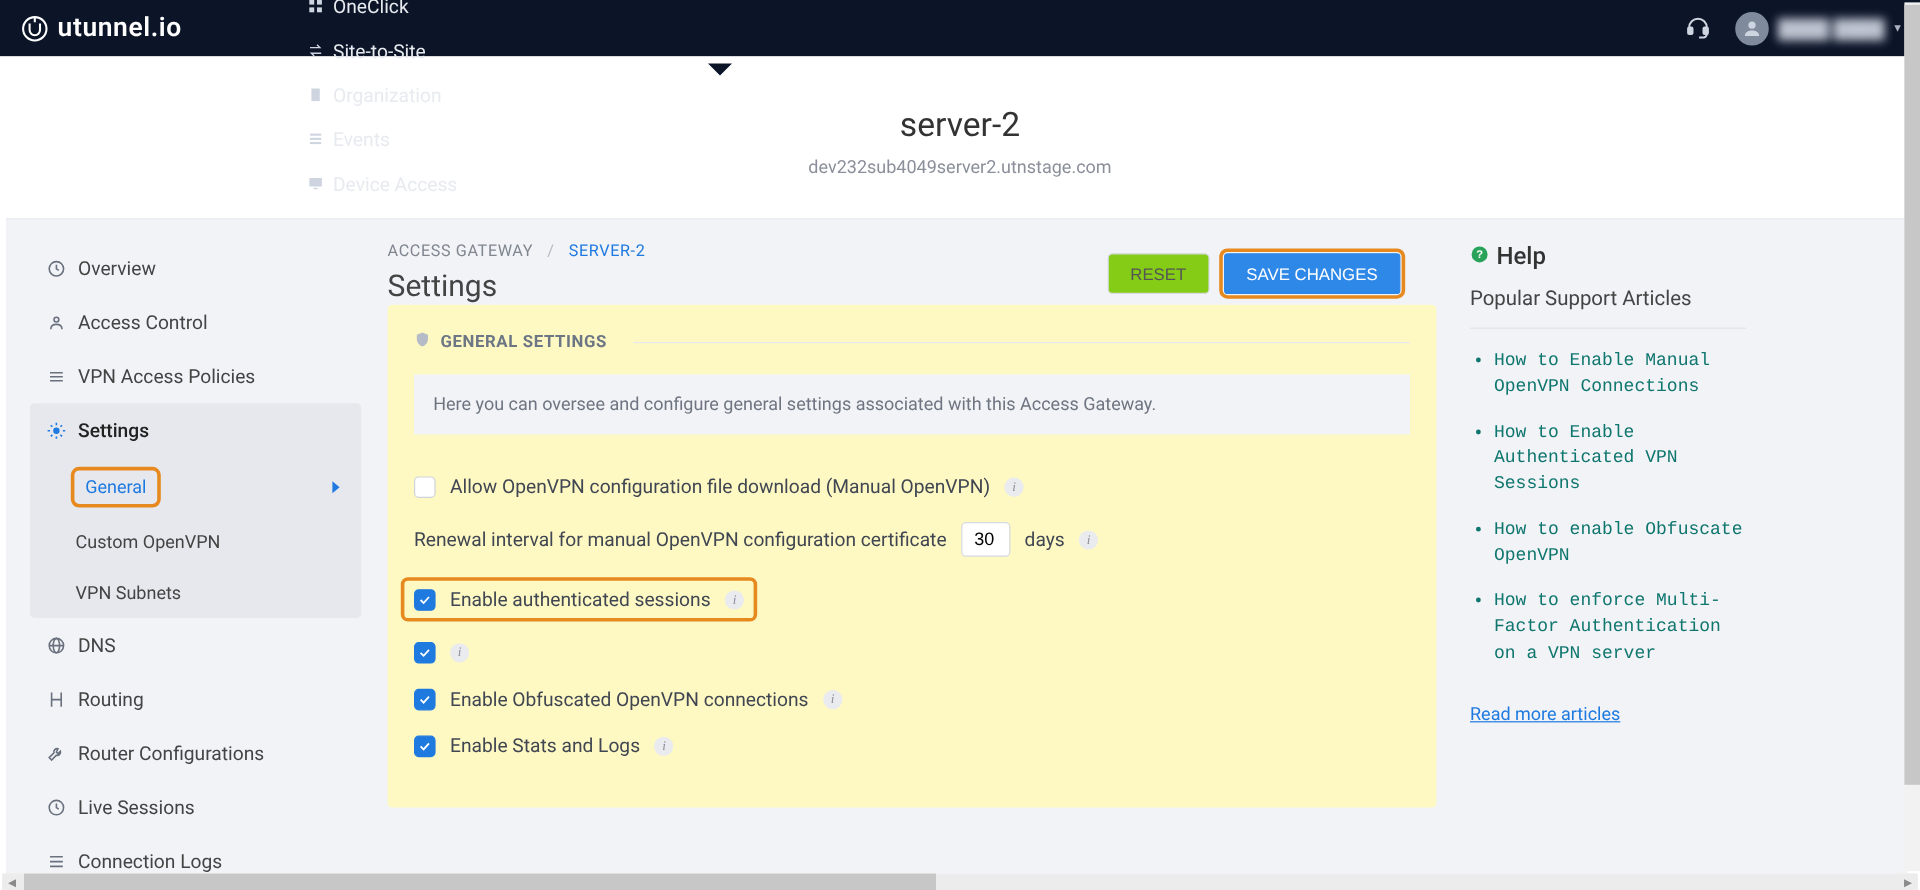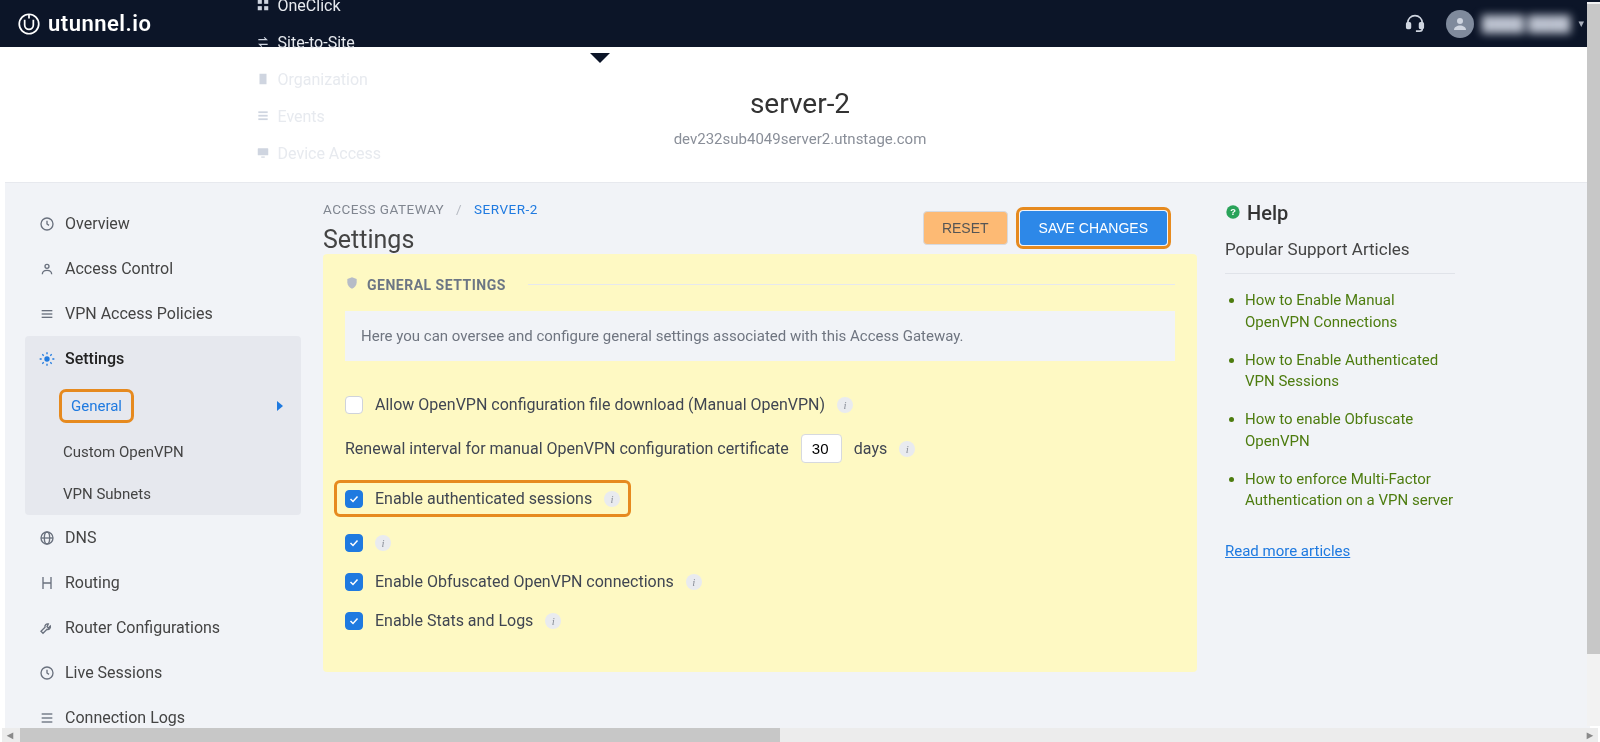--- a/index.html
+++ b/index.html
@@ -135,21 +135,21 @@
   .crumbs .c-cur { color:#1f7ae0; cursor:pointer;}
   .settings-h { font-size:25px; color:#444; margin-top:8px; font-weight:400;}
   .actions {
     position:absolute;
     top: 10px; right: 30px;
     display:flex; gap:12px;
   }
   .main-head { position:relative; }
   .btn {
     border:1px solid #d6d9df;
-    background:#fdba74;
+    background:#84cc16;
     padding: 8px 18px;
     font-size:14px;
     color:#555;
     border-radius:4px;
     cursor:pointer;
   }
   .btn.primary {
     background:#2d88e8;
     color:#fff;
     border-color:#2d88e8;
@@ -199,21 +199,21 @@
     width:41px; padding:5px 10px; border:1px solid #d6d9df; border-radius:4px; font-size:15px; text-align:left;
   }
   .help {
     width:240px;
     padding: 8px 10px 0 0;
     flex-shrink:0;
   }
   .help-h { font-size:20px; font-weight:500; color:#333; display:flex; align-items:center; gap:6px;}
   .help-sub { font-size:17px; color:#444; margin-top:14px; padding-bottom:14px; border-bottom:1px solid #e0e3e9;}
   .help ul { list-style: disc; padding-left:20px; margin-top:14px;}
-  .help li { margin:16px 0; color:#4d7c0f; font-size:15px; line-height:1.45; cursor:pointer;}
+  .help li { margin:16px 0; color:#0f766e; font-size:15px; line-height:1.45; cursor:pointer;font-family:Liberation Mono, monospace;}
   .read-more { color:#1f7ae0; text-decoration:underline; cursor:pointer; display:inline-block; margin-top:14px;}
   
   .hl { outline:3px solid #e68a1f; outline-offset:1px; border-radius:3px;}
   .hl-pad { padding:4px 8px; display:inline-block; }
   .hl-row { outline:3px solid #e68a1f; outline-offset:0; border-radius:3px; padding:6px 8px; margin-left:-8px; display:inline-flex; align-items:center; gap:12px;}
   
   .h-scroll { position:absolute; left:2px; right:2px; bottom:0; height:14px; background:#ececec;}
   .h-scroll .thumb { position:absolute; left:18px; width:760px; height:14px; top:0; background:#c7c7c7;}
   .h-scroll .arrow { position:absolute; top:0; width:16px; height:14px; background:#ececec; display:flex;align-items:center;justify-content:center;color:#8a8a8a;font-size:11px;}
   .h-scroll .arrow.l{left:0;} .h-scroll .arrow.r{right:0;}

